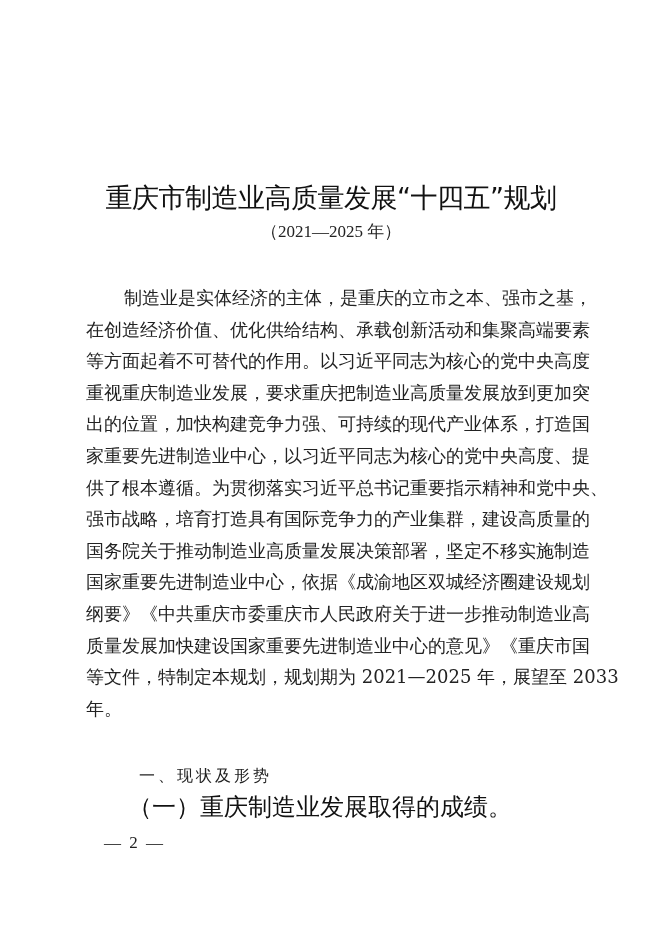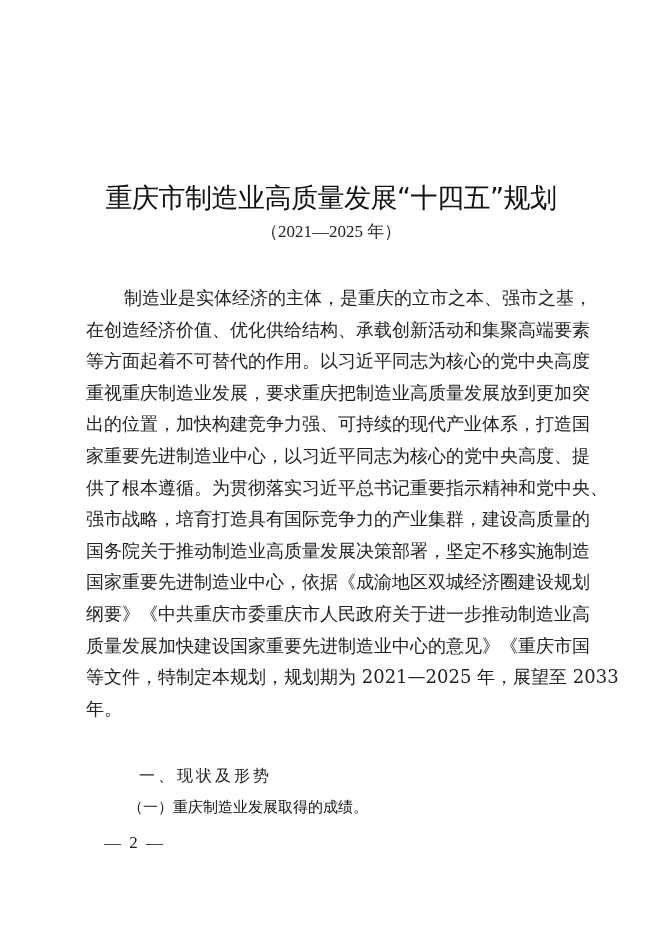--- a/index.html
+++ b/index.html
@@ -73,21 +73,21 @@
       line-height: 28px;
       letter-spacing: 3px;
       color: #222;
       margin-left: 17px;
     }
     .heading2 {
       position: absolute;
       left: 128px;
       top: 792px;
       font-family: "DejaVu Sans", sans-serif;
-      font-size: 15px;
+      font-size: 24px;
       line-height: 30px;
       color: #111;
     }
     .page-number {
       position: absolute;
       left: 104px;
       top: 830px;
       font-family: "Liberation Serif", serif;
       font-size: 17px;
       line-height: 26px;

